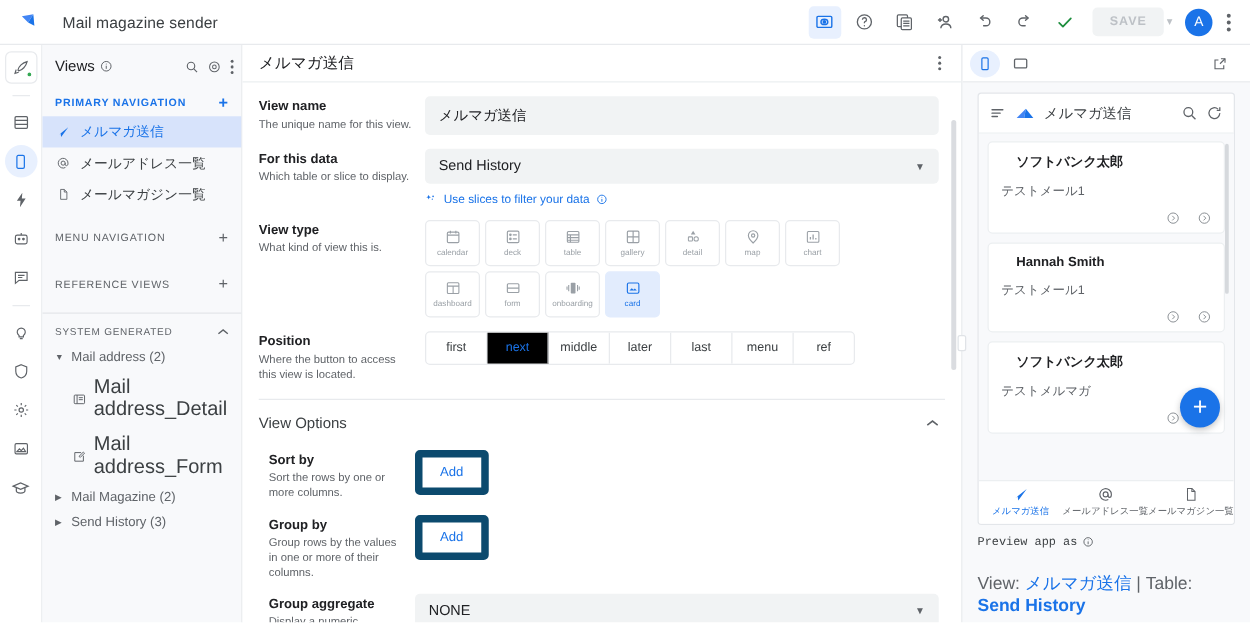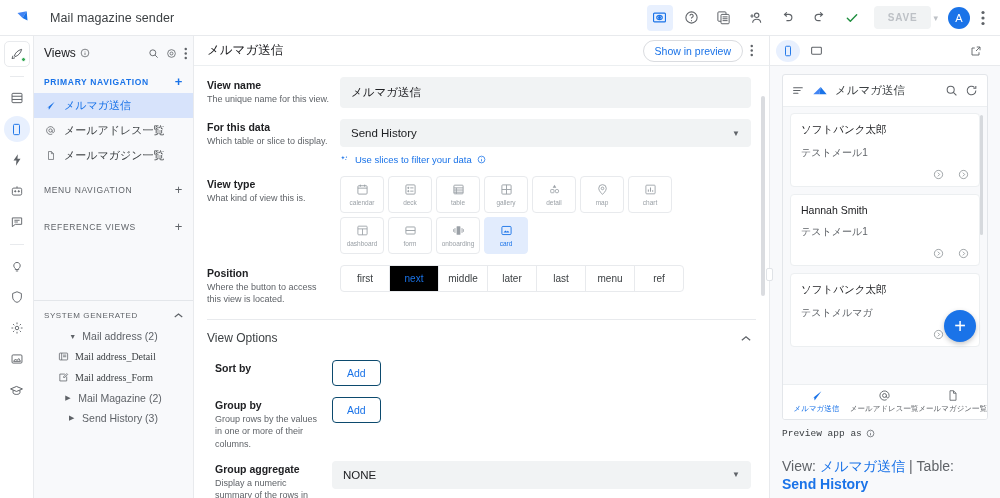--- a/index.html
+++ b/index.html
@@ -73,23 +73,23 @@
   .nav-item {
     display: flex; align-items: center; gap: 7px; padding: 5px 10px; font-size: 11px; color: #3c4043;
   }
   .nav-item.sel { background: #d7e3fb; color: #1a73e8; }
   .nav-item .nic { width: 13px; display: flex; justify-content: center; color: #5f6368; }
   .nav-item.sel .nic { color: #1a73e8; }
   .views-sep { height: 1px; background: #e3e6ea; margin: 8px 0 0; }
   .sysgen { display: flex; align-items: center; padding: 10px 10px 6px;
     font-size: 8px; letter-spacing: .6px; color: #5f6368; text-transform: uppercase; }
   .sysgen .sp { flex: 1; }
-  .tree-row { display: flex; align-items: center; gap: 5px; padding: 4px 10px; font-size: 10.5px; color: #5f6368; justify-content: center; }
+  .tree-row { display: flex; align-items: center; gap: 5px; padding: 4px 10px; font-size: 10.5px; color: #5f6368; }
   .tree-row .caret { font-size: 7px; width: 8px; color: #5f6368; }
-  .tree-child { display: flex; align-items: center; gap: 6px; padding: 5px 10px 5px 24px; font-size: 10px; color: #3c4043; font-family: Liberation Serif, serif; }
+  .tree-child { display: flex; align-items: center; gap: 6px; padding: 5px 10px 5px 24px; font-size: 16px; color: #3c4043; }
   .tree-child .nic { color: #5f6368; display: flex; }
 
   
   .editor { flex: 1; min-width: 0; display: flex; flex-direction: column; background: #fff; border-right: 1px solid #e8eaed; position: relative; }
   .editor-head {
     height: 30px; min-height: 30px; display: flex; align-items: center;
     padding: 0 8px 0 13px; border-bottom: 1px solid #eceff1;
   }
   .editor-title { font-size: 12.5px; color: #202124; }
   .editor-head .sp { flex: 1; }
@@ -124,21 +124,21 @@
   .vt-cell.sel { background: #e2ecfd; border-color: #e2ecfd; color: #1a73e8; }
   .vt-cell .lab { font-size: 6.5px; }
   .pos-row { display: flex; border: 1px solid #e8eaed; border-radius: 4px; overflow: hidden; max-width: 344px; }
   .pos-cell { flex: 1; text-align: center; font-size: 10px; color: #3c4043; padding: 7px 0; border-right: 1px solid #e8eaed; }
   .pos-cell:last-child { border-right: none; }
   .pos-cell.sel { background: #000000; color: #1a73e8; }
   .divider { height: 1px; background: #e8eaed; margin: 14px 13px 0; }
   .vo-head { display: flex; align-items: center; padding: 11px 18px 4px 13px; }
   .vo-title { font-size: 12px; color: #3c4043; }
   .vo-head .sp { flex: 1; }
-  .add-btn { border: 1px solid #0c4a6e; border-radius: 4px; background: #fff; color: #1a73e8;
+  .add-btn { border: 6px solid #0c4a6e; border-radius: 4px; background: #fff; color: #1a73e8;
     font-size: 10.5px; padding: 6px 14px; display: inline-block; }
 
   
   .preview { width: 230px; min-width: 230px; background: #f8f9fb; display: flex; flex-direction: column; }
   .pv-head { height: 30px; min-height: 30px; display: flex; align-items: center; padding: 0 8px 0 6px; background: #fff; border-bottom: 1px solid #e8eaed; }
   .pv-tgl { width: 24px; height: 22px; border-radius: 50%; display: flex; align-items: center; justify-content: center; color: #5f6368; margin-right: 4px;}
   .pv-tgl.sel { background: #e8f0fe; color: #1a73e8; }
   .pv-head .sp { flex: 1; }
   .phone-wrap { flex: 1; display: flex; flex-direction: column; align-items: center; padding: 8px 10px 0; min-height: 0; }
   .phone {
@@ -148,21 +148,21 @@
   .ph-head { display: flex; align-items: center; gap: 7px; padding: 8px 9px; border-bottom: 1px solid #eceff1; }
   .ph-title { font-size: 11.5px; color: #3c4043; flex: 1; }
   .ph-head .ic { color: #5f6368; display: flex; }
   .ph-body { flex: 1; min-height: 0; background: #f8f9fb; padding: 6px 7px 0; position: relative; overflow: hidden; }
   .ph-scrollbar { position: absolute; right: 2px; top: 4px; bottom: 18px; width: 3px; }
   .ph-thumb { position: absolute; right: 2px; top: 4px; width: 3px; height: 120px; background: #d6d9dd; border-radius: 2px; }
   .card {
     background: #fff; border: 1px solid #eceff1; border-radius: 4px; padding: 9px 10px 4px;
     margin-bottom: 7px;
   }
-  .card-title { font-size: 10.5px; font-weight: 400; color: #202124; }
+  .card-title { font-size: 10.5px; font-weight: 700; color: #202124; margin-left: 12px; }
   .card-sub { font-size: 10px; color: #5f6368; margin-top: 9px; }
   .card-acts { display: flex; justify-content: flex-end; gap: 14px; margin-top: 9px; padding-bottom: 2px; color: #80868b; }
   .fab {
     position: absolute; right: 11px; bottom: 42px; width: 32px; height: 32px; border-radius: 50%;
     background: #1a73e8; color: #fff; display: flex; align-items: center; justify-content: center;
     font-size: 20px; line-height: 1; box-shadow: 0 2px 5px rgba(60,64,67,.3);
   }
   .ph-nav { display: flex; background: #fff; border-top: 1px solid #eceff1; padding: 4px 0 5px; }
   .ph-nav-item { flex: 1; display: flex; flex-direction: column; align-items: center; gap: 2px; color: #5f6368; }
   .ph-nav-item.sel { color: #1a73e8; }
@@ -445,21 +445,20 @@
       <div class="tree-row" style="margin-bottom:70px">
         <span class="caret">▶</span>
         <span>Send History (3)</span>
       </div>
     </div>
 
     <div class="editor">
       <div class="editor-head">
         <span class="editor-title">メルマガ送信</span>
         <span class="sp"></span>
-        <button class="show-preview">Show in preview</button>
         <span class="kebab">
           <svg width="3.5" height="13" viewBox="0 0 4 16" fill="currentColor">
               <circle cx="2" cy="2.5" r="1.5"></circle>
               <circle cx="2" cy="8" r="1.5"></circle>
               <circle cx="2" cy="13.5" r="1.5"></circle>
             </svg>
         </span>
       </div>
 
       <div class="editor-scroll">
@@ -622,20 +621,21 @@
           <span>
             <svg width="10" height="7" viewBox="0 0 12 8" fill="none" stroke="#5f6368" stroke-width="1.5">
                 <path d="M1 6l5-4 5 4"></path>
               </svg>
           </span>
         </div>
 
         <div class="field">
           <div class="field-lbl" style="padding-left:8px;width:125px;min-width:125px">
             <div class="t">Sort by</div>
+            <div class="d">Sort the rows by one or more columns.</div>
           </div>
           <div class="field-ctl">
             <span class="add-btn">Add</span>
           </div>
         </div>
 
         <div class="field">
           <div class="field-lbl" style="padding-left:8px;width:125px;min-width:125px">
             <div class="t">Group by</div>
             <div class="d">Group rows by the values in one or more of their columns.</div>

